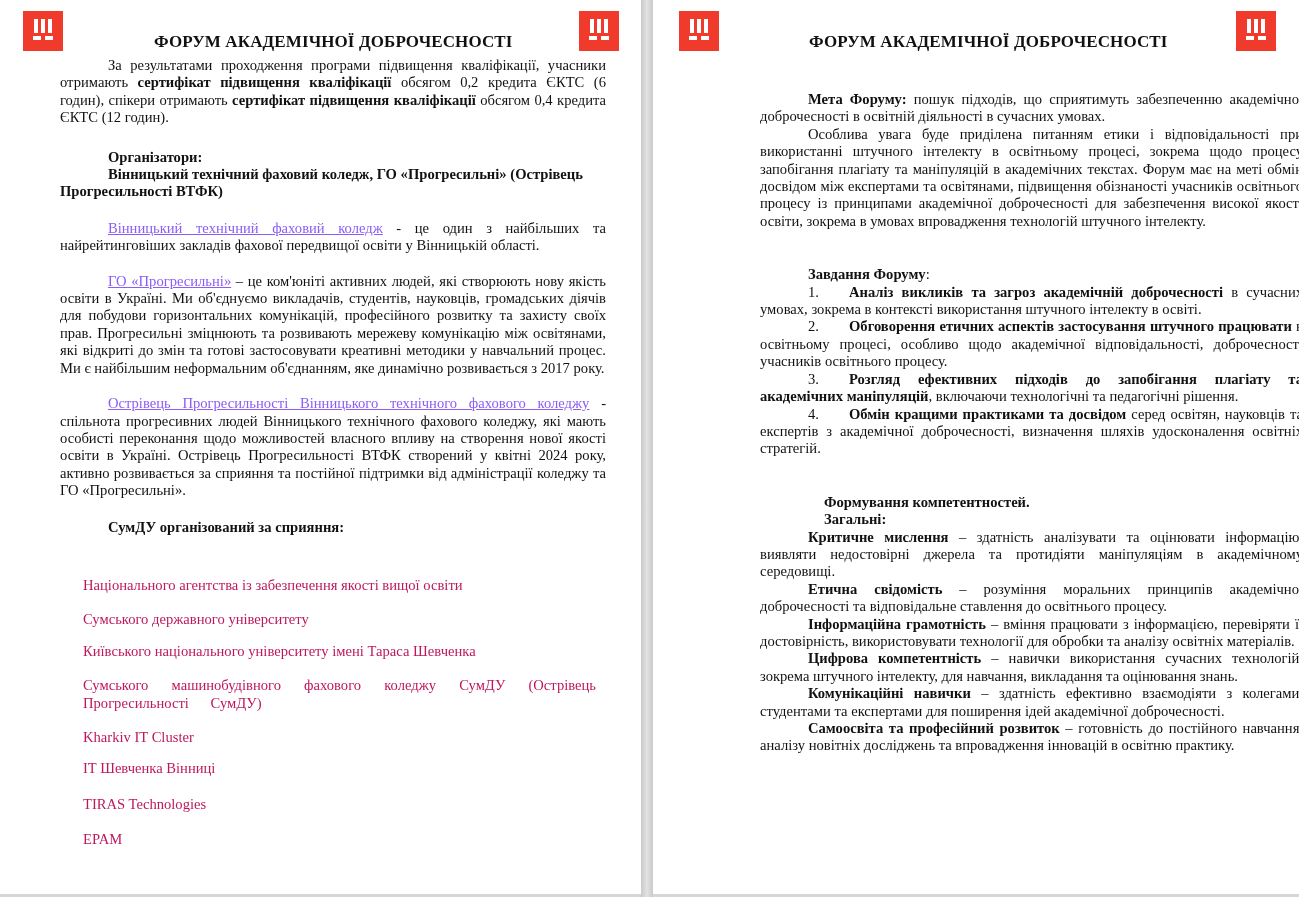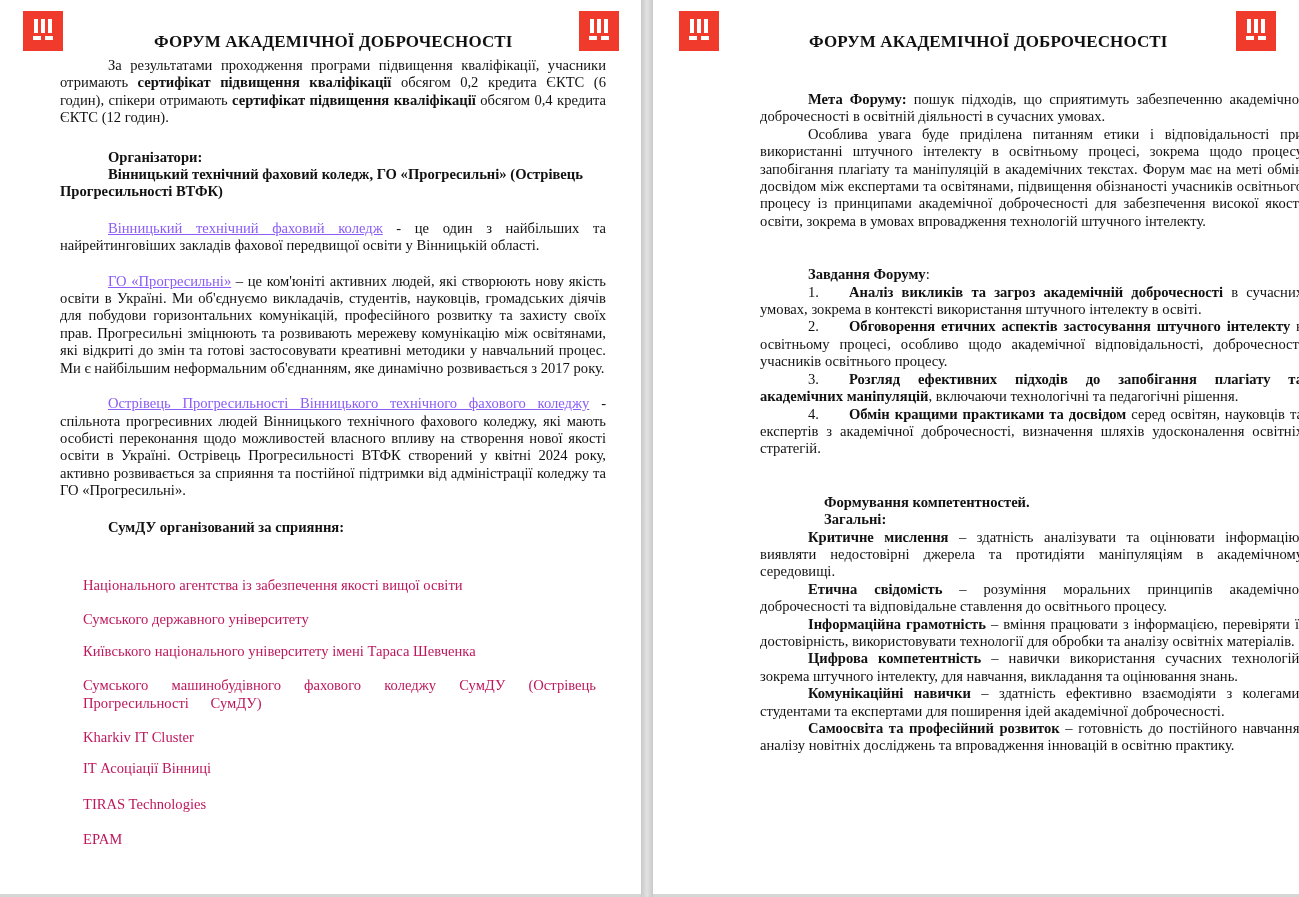--- a/index.html
+++ b/index.html
@@ -76,21 +76,21 @@
 
     <p class="ind b" style="margin-top:19px;">СумДУ організований за сприяння:</p>
   </div>
 
   <div class="links-list" style="position:absolute; left:83px; top:577px; width:513px;">
     <a style="margin-bottom:17px;">Національного агентства із забезпечення якості вищої освіти</a>
     <a style="margin-bottom:14px;">Сумського державного університету</a>
     <a style="margin-bottom:17px;">Київського національного університету імені Тараса Шевченка</a>
     <a style="margin-bottom:17px; word-spacing:18px;">Сумського машинобудівного фахового коледжу СумДУ (Острівець Прогресильності СумДУ)</a>
     <a style="margin-bottom:14px;">Kharkiv IT Cluster</a>
-    <a style="margin-bottom:18px;">IT Асоціації Вінниці</a>
+    <a style="margin-bottom:18px;">IT Шевченка Вінниці</a>
     <a style="margin-bottom:18px;">TIRAS Technologies</a>
     <a>EPAM</a>
   </div>
 </div>
 
 <div class="gutter"></div>
 
 <div class="page" id="page-right">
   <div class="logo" style="left:26px; top:11px;">
     <svg viewBox="0 0 40 40">
@@ -111,21 +111,21 @@
         <rect x="22" y="25" width="8" height="4" fill="#fff"></rect>
       </svg>
   </div>
 
   <div class="content" style="left:62px; top:91px; width:543px;margin-left:45px;">
     <p class="ind"><span class="b">Мета Форуму:</span><span> пошук підходів, що сприятимуть забезпеченню академічної доброчесності в освітній діяльності в сучасних умовах.</span></p>
     <p class="ind">Особлива увага буде приділена питанням етики і відповідальності при використанні штучного інтелекту в освітньому процесі, зокрема щодо процесу запобігання плагіату та маніпуляцій в академічних текстах. Форум має на меті обмін досвідом між експертами та освітянами, підвищення обізнаності учасників освітнього процесу із принципами академічної доброчесності для забезпечення високої якості освіти, зокрема в умовах впровадження технологій штучного інтелекту.</p>
 
     <p class="ind" style="margin-top:36px;"><span class="b">Завдання Форуму</span><span>:</span></p>
     <p class="ind"><span class="num">1.</span><span class="b">Аналіз викликів та загроз академічній доброчесності</span><span> в сучасних умовах, зокрема в контексті використання штучного інтелекту в освіті.</span></p>
-    <p class="ind"><span class="num">2.</span><span class="b">Обговорення етичних аспектів застосування штучного інтелекту</span><span> в освітньому процесі, особливо щодо академічної відповідальності, доброчесності учасників освітнього процесу.</span></p>
+    <p class="ind"><span class="num">2.</span><span class="b">Обговорення етичних аспектів застосування штучного працювати</span><span> в освітньому процесі, особливо щодо академічної відповідальності, доброчесності учасників освітнього процесу.</span></p>
     <p class="ind"><span class="num">3.</span><span class="b">Розгляд ефективних підходів до запобігання плагіату та академічних маніпуляцій</span><span>, включаючи технологічні та педагогічні рішення.</span></p>
     <p class="ind"><span class="num">4.</span><span class="b">Обмін кращими практиками та досвідом</span><span> серед освітян, науковців та експертів з академічної доброчесності, визначення шляхів удосконалення освітніх стратегій.</span></p>
 
     <p class="b" style="margin-top:36px; text-indent:64px;">Формування компетентностей.</p>
     <p class="b" style="text-indent:64px;">Загальні:</p>
     <p class="ind"><span class="b">Критичне мислення</span><span> – здатність аналізувати та оцінювати інформацію, виявляти недостовірні джерела та протидіяти маніпуляціям в академічному середовищі.</span></p>
     <p class="ind"><span class="b">Етична свідомість</span><span> – розуміння моральних принципів академічної доброчесності та відповідальне ставлення до освітнього процесу.</span></p>
     <p class="ind"><span class="b">Інформаційна грамотність</span><span> – вміння працювати з інформацією, перевіряти її достовірність, використовувати технології для обробки та аналізу освітніх матеріалів.</span></p>
     <p class="ind"><span class="b">Цифрова компетентність</span><span> – навички використання сучасних технологій, зокрема штучного інтелекту, для навчання, викладання та оцінювання знань.</span></p>
     <p class="ind"><span class="b">Комунікаційні навички</span><span> – здатність ефективно взаємодіяти з колегами, студентами та експертами для поширення ідей академічної доброчесності.</span></p>

